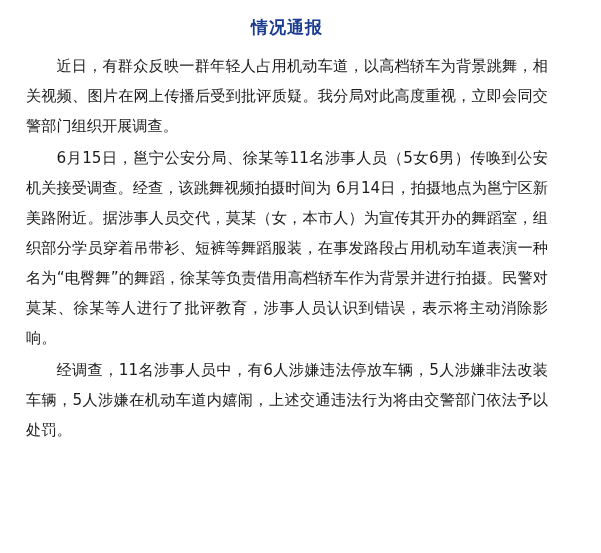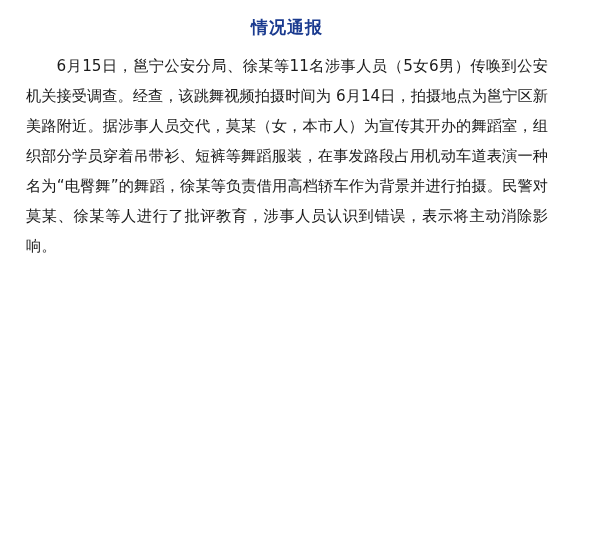--- a/index.html
+++ b/index.html
@@ -51,17 +51,19 @@
   }
 </style>
 </head>
 <body>
 
 <div class="page">
 
   <div class="doc-title">情况通报</div>
 
   <div class="body-text">
+    <p>近日，有群众反映一群年轻人占用机动车道，以高档轿车为背景跳舞，相关视频、图片在网上传播后受到批评质疑。我分局对此高度重视，立即会同交警部门组织开展调查。</p>
     <p>6月15日，邕宁公安分局、徐某等11名涉事人员（5女6男）传唤到公安机关接受调查。经查，该跳舞视频拍摄时间为 6月14日，拍摄地点为邕宁区新美路附近。据涉事人员交代，莫某（女，本市人）为宣传其开办的舞蹈室，组织部分学员穿着吊带衫、短裤等舞蹈服装，在事发路段占用机动车道表演一种名为“电臀舞”的舞蹈，徐某等负责借用高档轿车作为背景并进行拍摄。民警对莫某、徐某等人进行了批评教育，涉事人员认识到错误，表示将主动消除影响。</p>
+    <p>经调查，11名涉事人员中，有6人涉嫌违法停放车辆，5人涉嫌非法改装车辆，5人涉嫌在机动车道内嬉闹，上述交通违法行为将由交警部门依法予以处罚。</p>
   </div>
 
 
 </div>
 
 </body></html>

